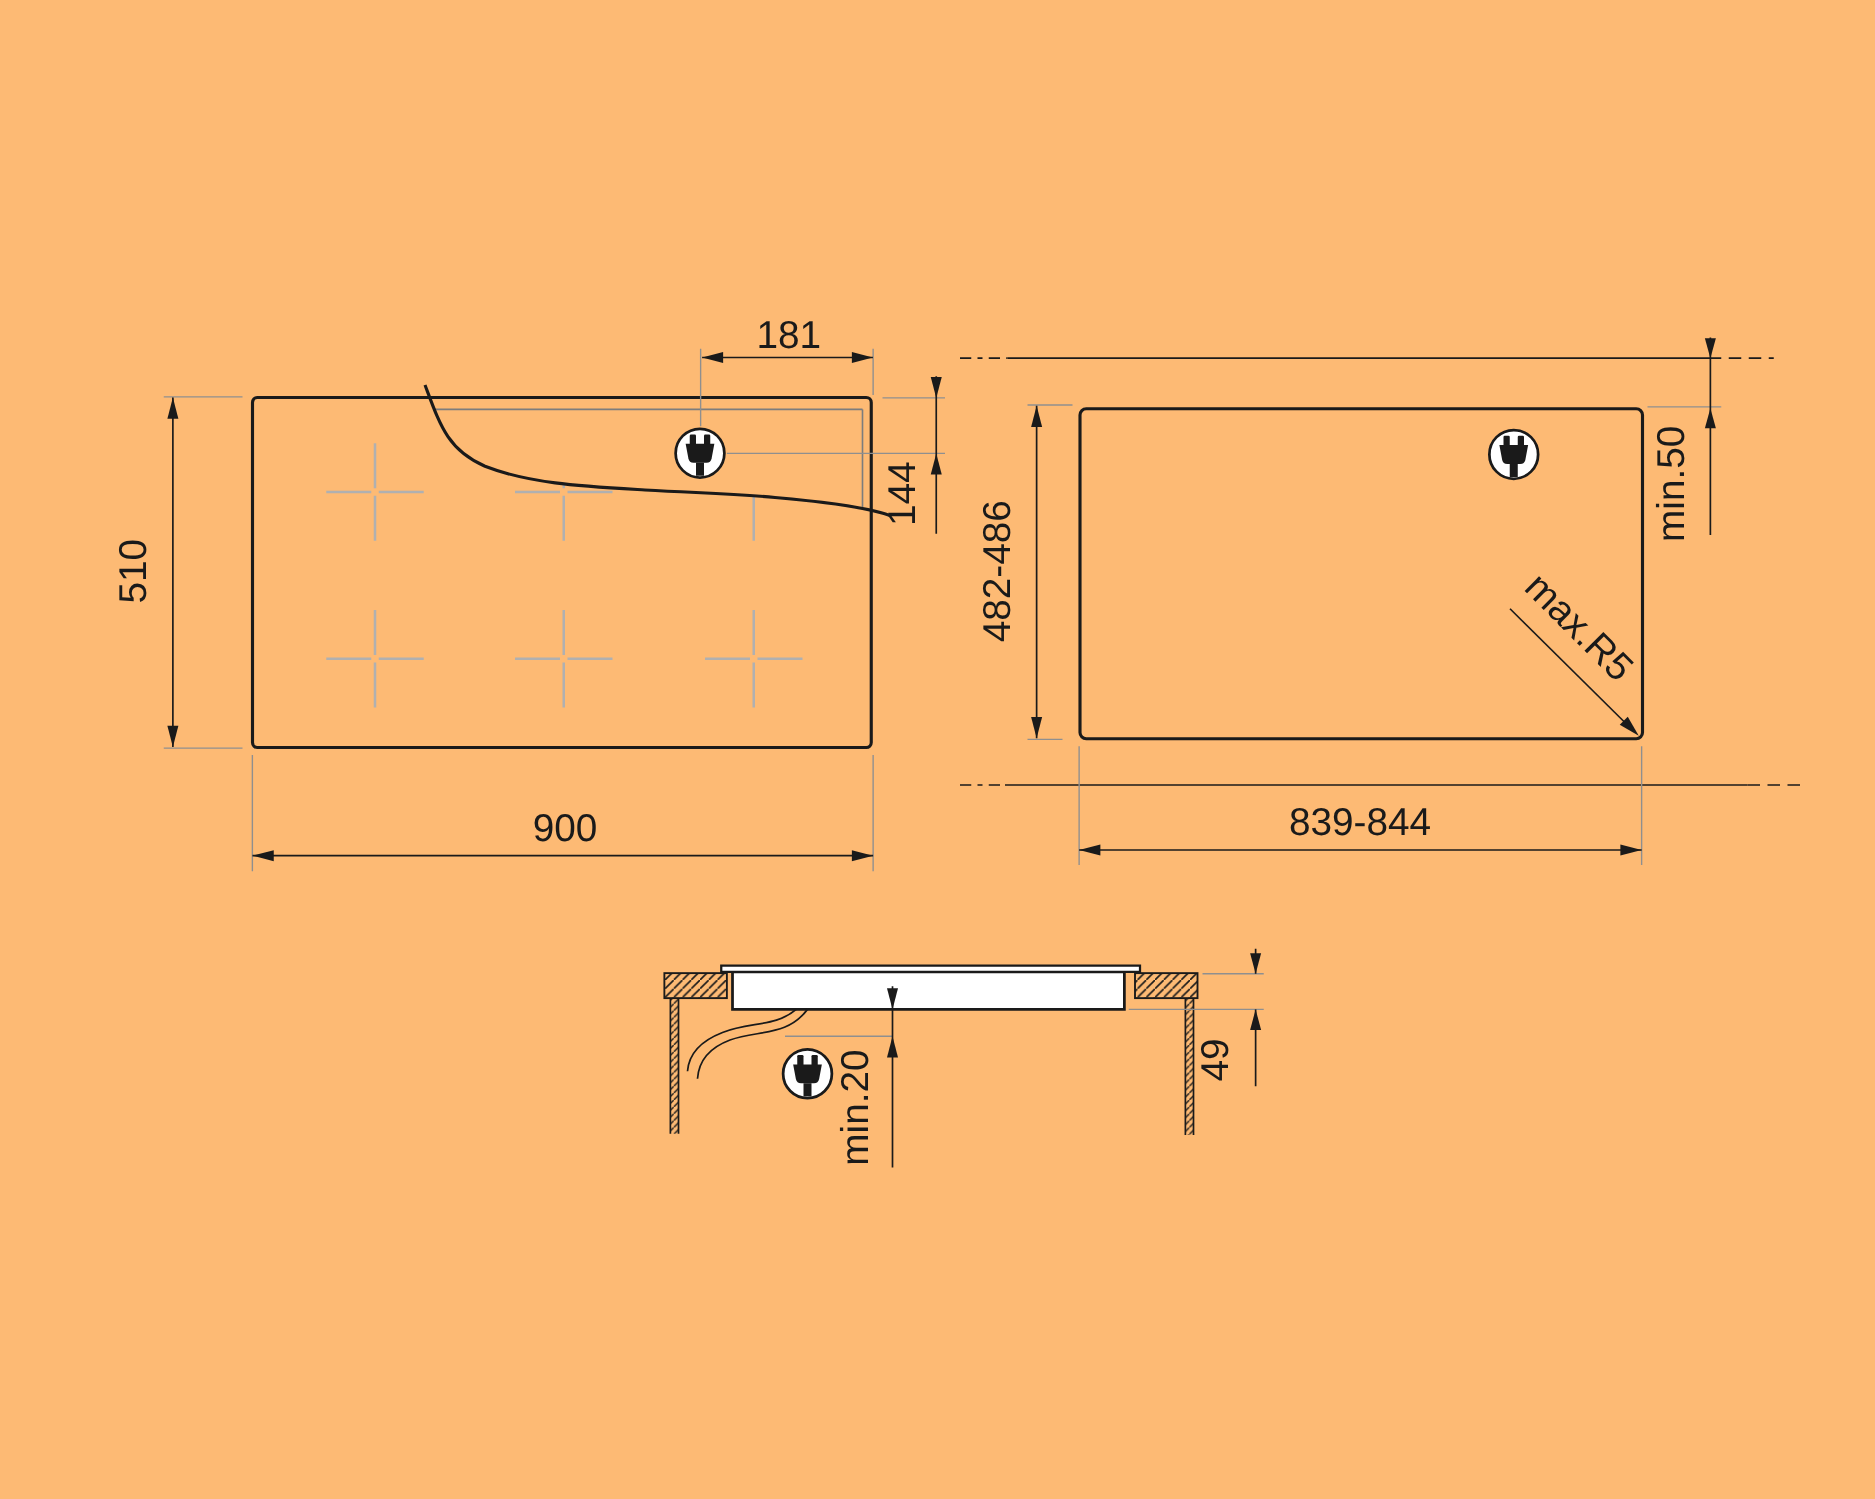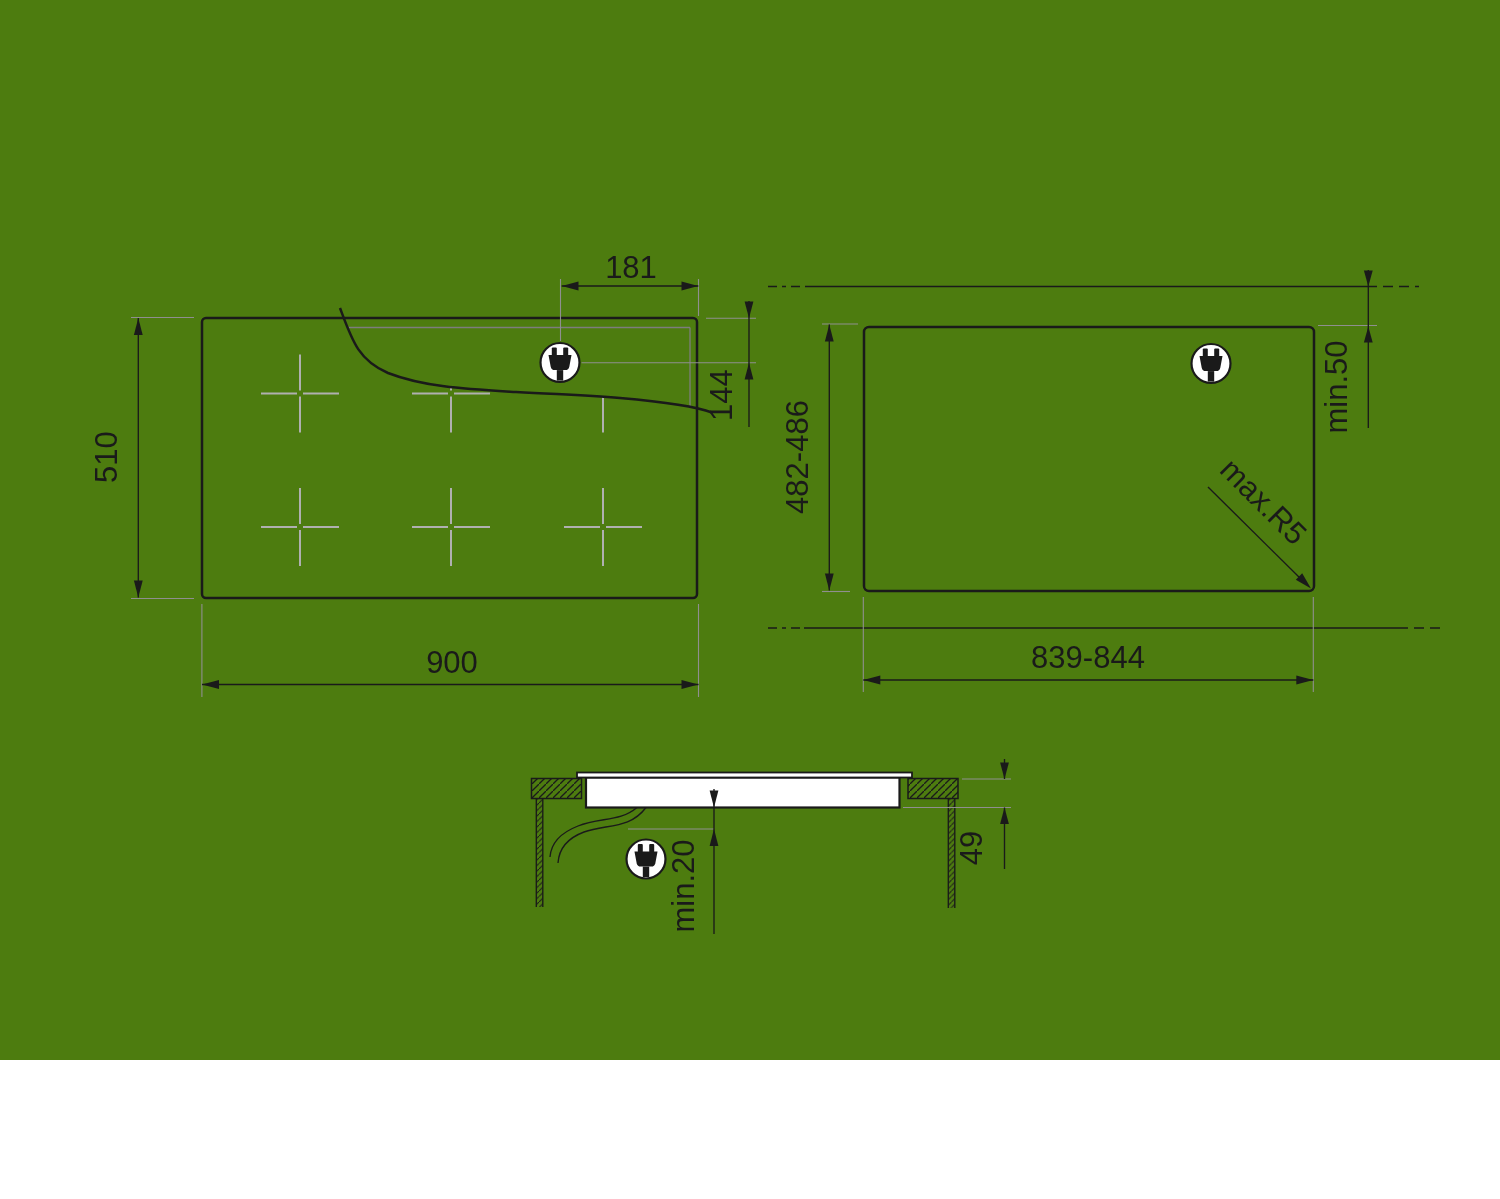--- a/index.html
+++ b/index.html
@@ -1,16 +1,16 @@
 <!DOCTYPE html>
 <html><head>
 <meta charset="utf-8">
 <style>
   html,body{margin:0;padding:0;background:#ffffff;}
-  .stage{position:relative;width:1500px;height:1060px;background:#4d7c0f;overflow:hidden;}
+  .stage{position:relative;width:1500px;height:1199px;background:#fdba74;overflow:hidden;}
   svg{display:block;}
   text{font-family:"Liberation Sans", sans-serif;fill:#1a1a1a;}
   .dim-text{font-size:31px;}
   .thick{stroke:#1a1a1a;stroke-width:2.5;fill:none;}
   .thin{stroke:#1a1a1a;stroke-width:1.35;fill:none;}
   .aux{stroke:#8f8f8f;stroke-width:1.1;fill:none;}
   .inner{stroke:#7d7d7d;stroke-width:1.3;fill:none;}
   .mark{stroke:#b0b0b0;stroke-width:2;fill:none;}
   .arrow{fill:#1a1a1a;stroke:none;}
 </style>

